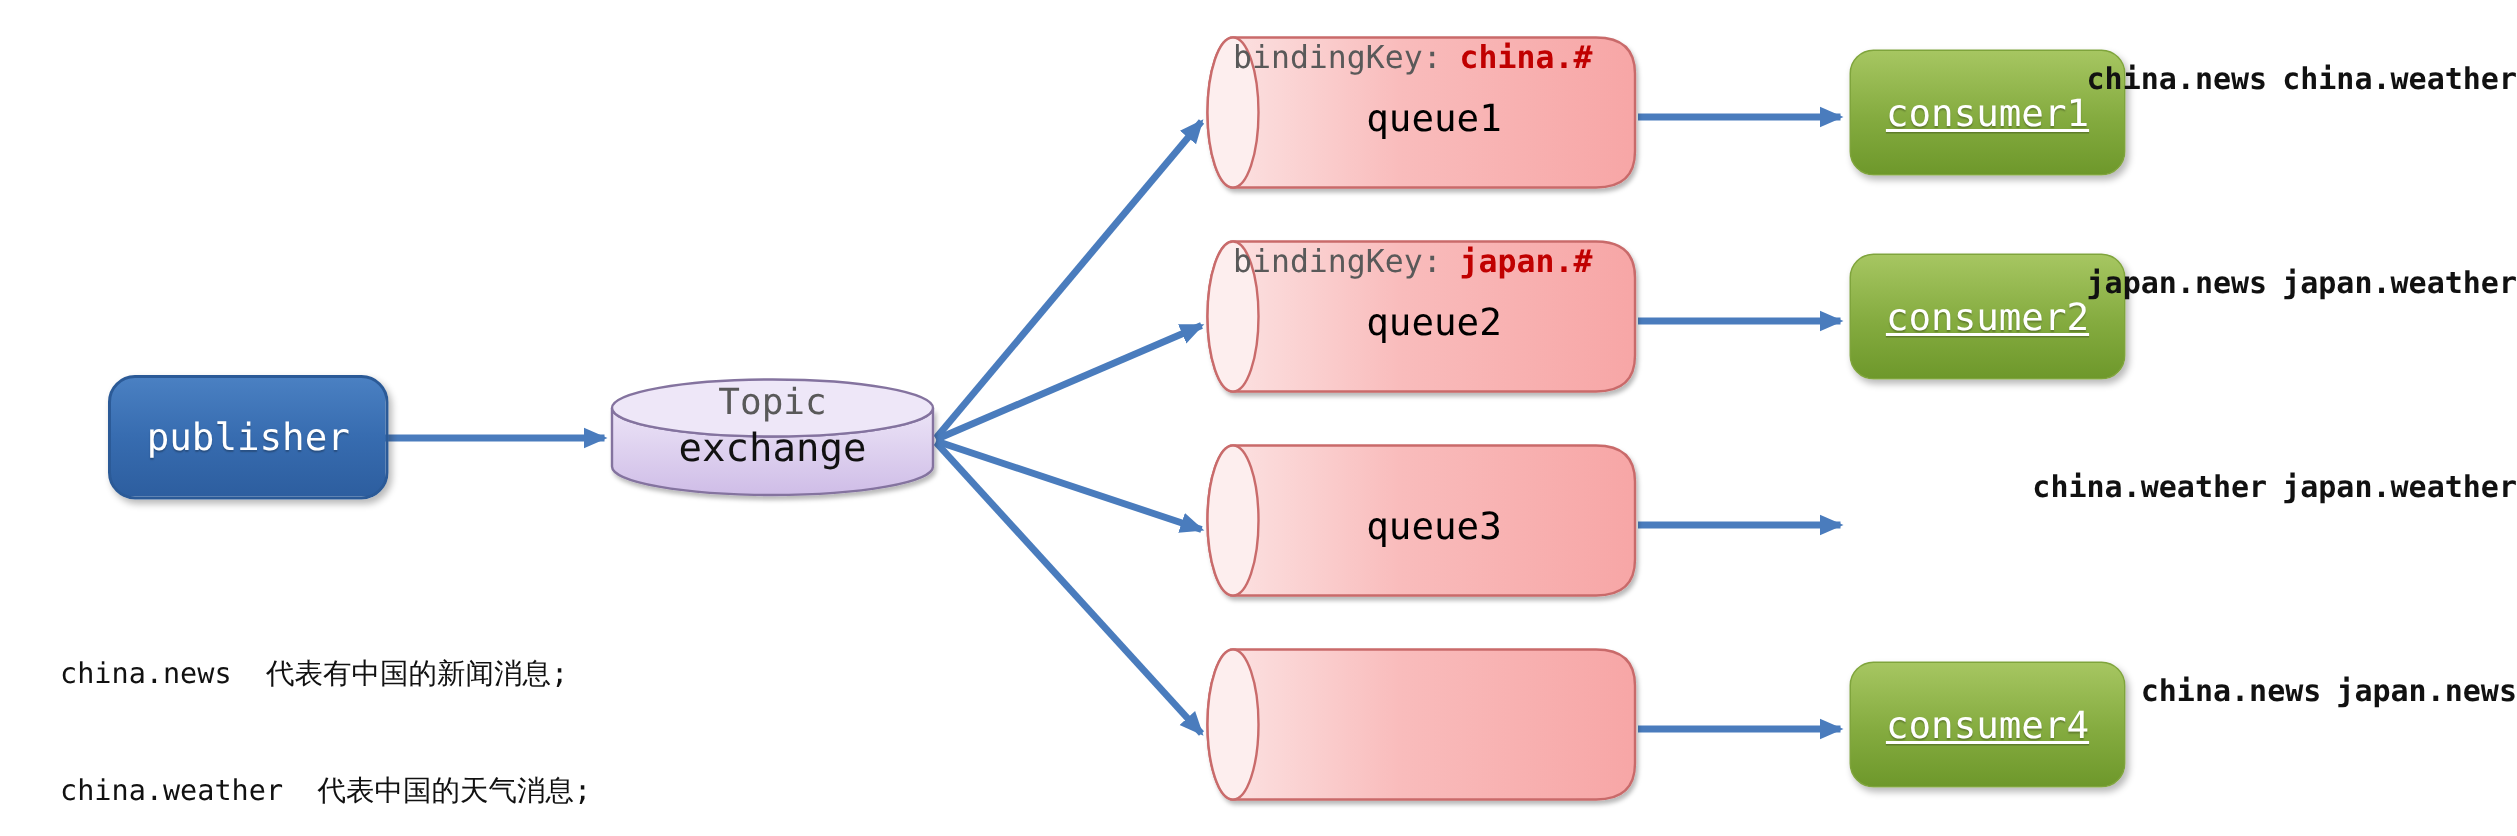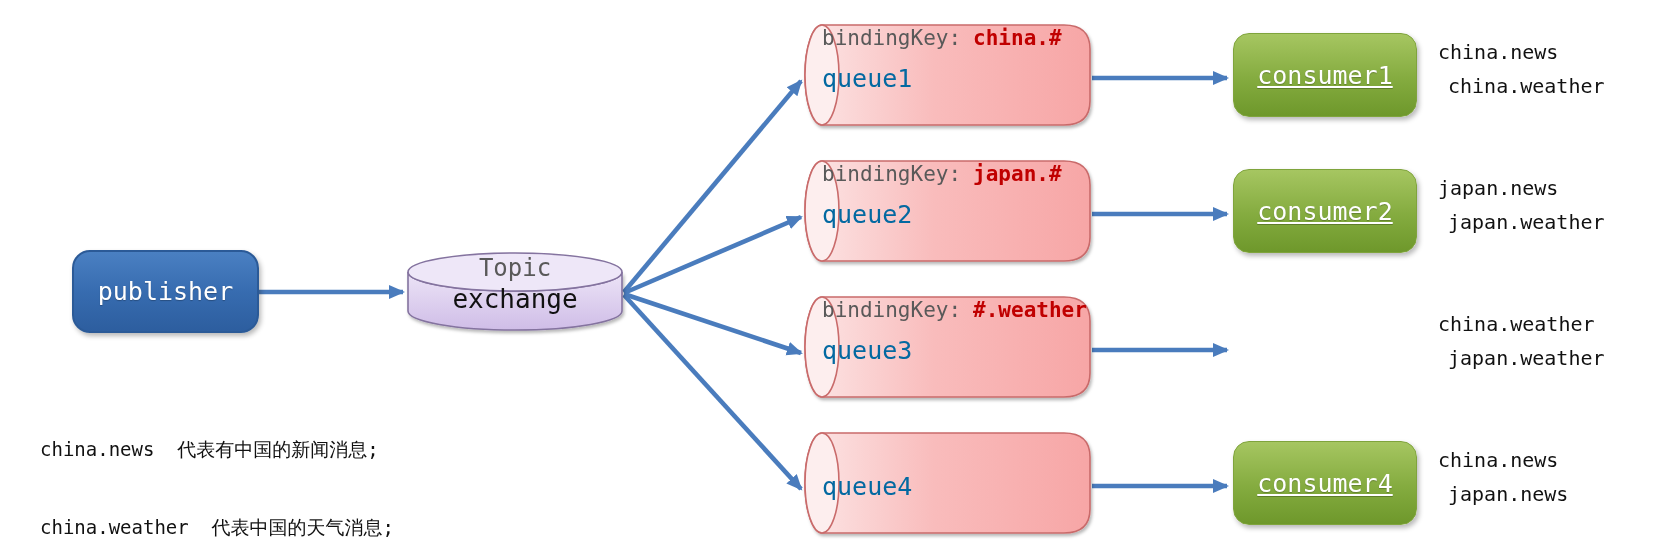--- a/index.html
+++ b/index.html
@@ -28,27 +28,28 @@
     box-shadow:2px 3px 5px rgba(0,0,0,0.28);
     text-decoration:underline;
   }
   .binding{
     left:822px;width:266px;height:24px;font-size:21px;line-height:24px;
     white-space:nowrap;color:#595959;
   }
   .bk-prefix{color:#595959;margin-right:12px;}
   .bk-value{color:#c00000;font-weight:bold;}
   .qname{
-    left:822px;width:268px;font-size:25px;line-height:30px;color:#0369a1;
-    text-align:left;white-space:nowrap;
+    left:822px;width:268px;font-size:25px;line-height:30px;color:#000000;
+    text-align:center;white-space:nowrap;
   }
   .routed{
-    left:1438px;width:240px;height:68px;display:flex;flex-direction:column;
+    left:1438px;width:240px;height:68px;display:flex;flex-direction:row;
     justify-content:flex-end;font-size:20px;line-height:34px;color:#111111;
     white-space:pre;
+    font-weight:bold;
   }
   .rk2{text-indent:10px;}
   .topic-label{
     left:408px;top:256px;width:214px;text-align:center;font-size:24px;
     line-height:24px;color:#595959;
   }
   .exchange-label{
     left:408px;top:284px;width:214px;text-align:center;font-size:26px;
     line-height:30px;color:#111111;
   }
@@ -132,30 +133,26 @@
   </div>
   <div class="abs qname" style="top:200px">queue2</div>
   <div class="abs node consumer" style="top:169px">
     <span>consumer2</span>
   </div>
   <div class="abs routed" style="top:171px">
     <div class="rk rk1">japan.news</div>
     <div class="rk rk2">japan.weather</div>
   </div>
 
-  <div class="abs binding" style="top:298px">
-    <span class="bk-prefix">bindingKey:</span><span class="bk-value">#.weather</span>
-  </div>
   <div class="abs qname" style="top:336px">queue3</div>
   <div class="abs routed" style="top:307px">
     <div class="rk rk1">china.weather</div>
     <div class="rk rk2">japan.weather</div>
   </div>
 
-  <div class="abs qname" style="top:472px">queue4</div>
   <div class="abs node consumer" style="top:441px">
     <span>consumer4</span>
   </div>
   <div class="abs routed" style="top:443px">
     <div class="rk rk1">china.news</div>
     <div class="rk rk2">japan.news</div>
   </div>
 
   <div class="abs notes">
     <div>china.news  代表有中国的新闻消息;</div>

